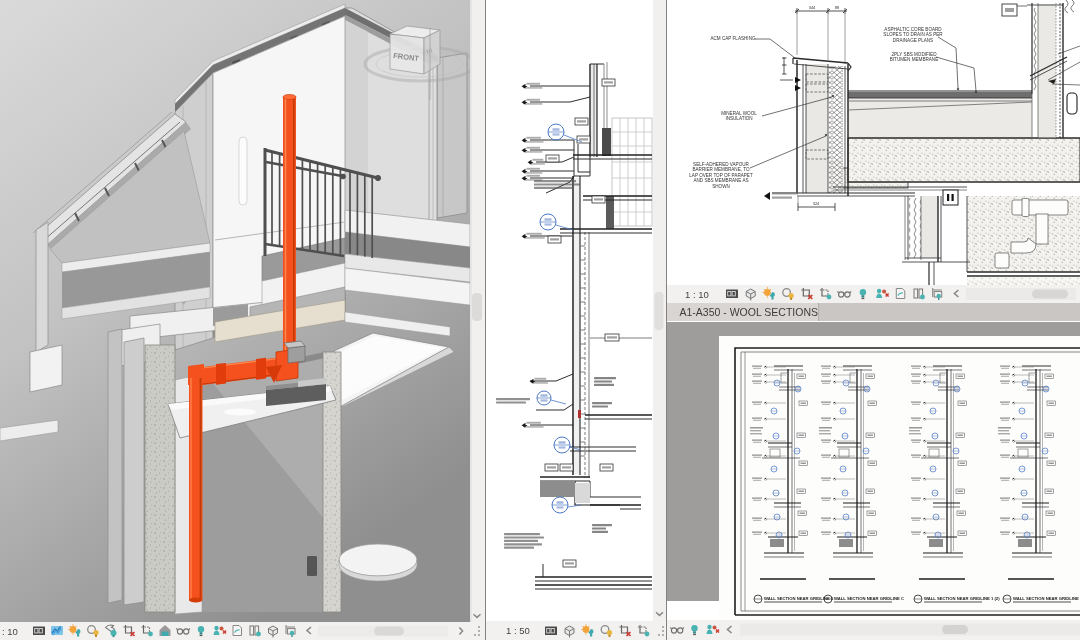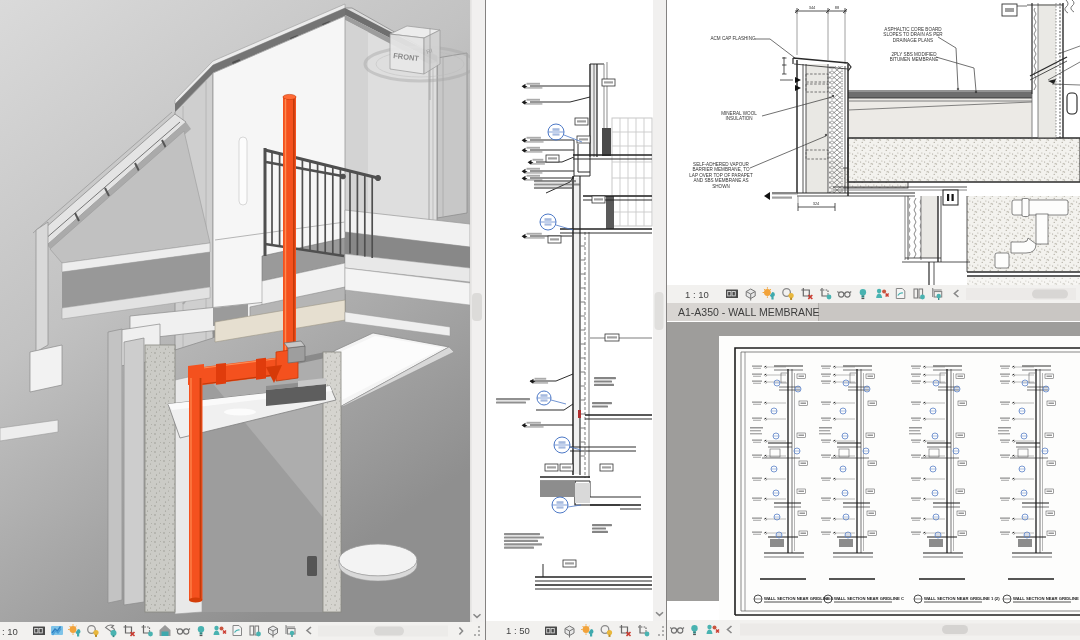--- a/index.html
+++ b/index.html
@@ -657,21 +657,21 @@
         <path d="M291.3999999999999,5.0 l-4,3.5 l4,3.5" fill="none" stroke="#888" stroke-width="1.6"></path>
         <rect x="299" y="3" width="110" height="12" fill="#eceae8"></rect>
         <rect x="365" y="4.5" width="36" height="9" rx="4.5" fill="#d8d6d4"></rect>
       </svg></div>
   <div class="tabbar">
       <div class="tab">
         <svg width="13" height="12" viewBox="0 0 13 12" style="margin:0 5px 0 6px">
           <path d="M1.5,1 h6 l4,3.5 v6.5 h-10 z" fill="#f8f8f8" stroke="#8a8a8a" stroke-width="1"></path>
           <path d="M7.5,1 v3.5 h4" fill="none" stroke="#8a8a8a" stroke-width="1"></path>
         </svg>
-        <span>A1-A350 - WALL MEMBRANE</span>
+        <span>A1-A350 - WOOL SECTIONS</span>
       </div>
     </div>
   <div class="abs" style="left:667px;top:322px"><svg width="413" height="299" viewBox="0 0 413 299" xmlns="http://www.w3.org/2000/svg">
         <rect width="413" height="299" fill="#9e9d9b"></rect>
         <rect x="0" y="279" width="52" height="20" fill="#fff"></rect>
         <rect x="52" y="14" width="361" height="285" fill="#fdfdfc"></rect>
         <path d="M68,293 L68,26 L413,26" fill="none" stroke="#1e1e1e" stroke-width="1.6"></path>
         <line x1="68" y1="293" x2="413" y2="293" stroke="#1e1e1e" stroke-width="1.6"></line>
         <path d="M74,289 L74,30 L413,30" fill="none" stroke="#555" stroke-width="0.7"></path>
         <line x1="74" y1="289" x2="413" y2="289" stroke="#555" stroke-width="0.7"></line>

